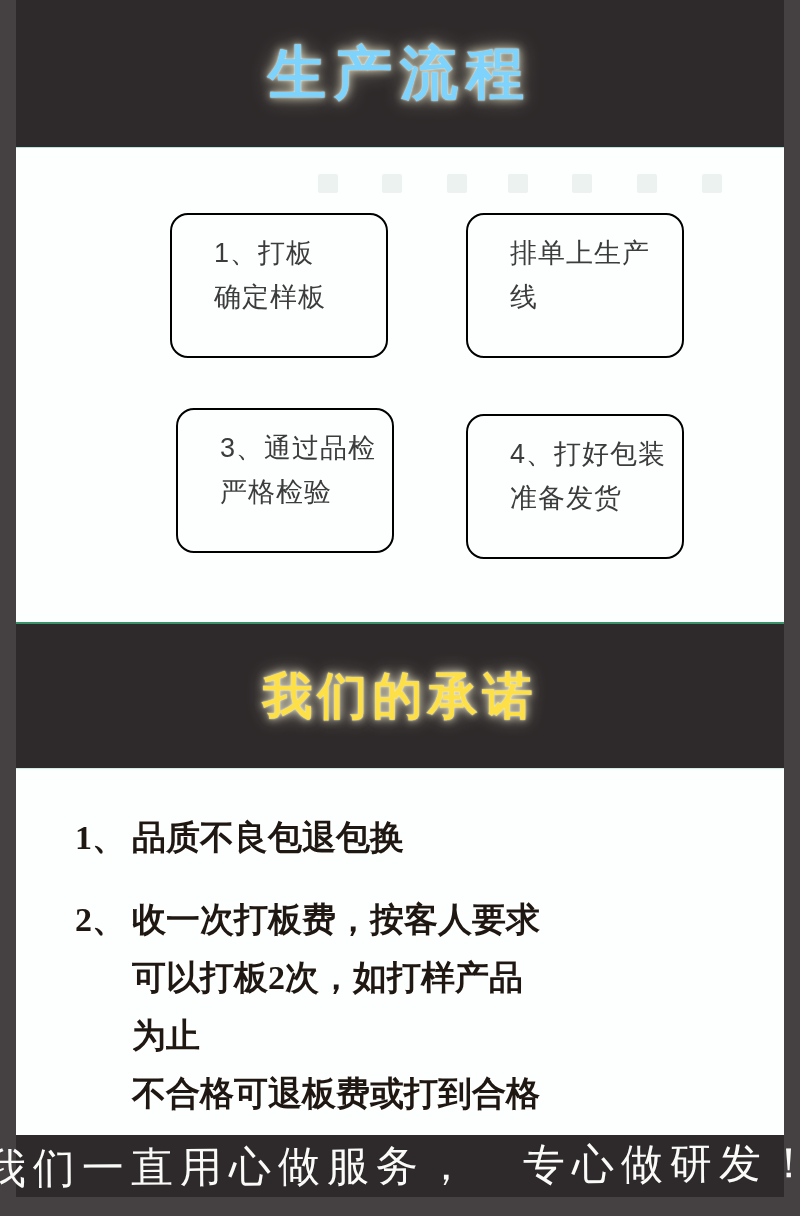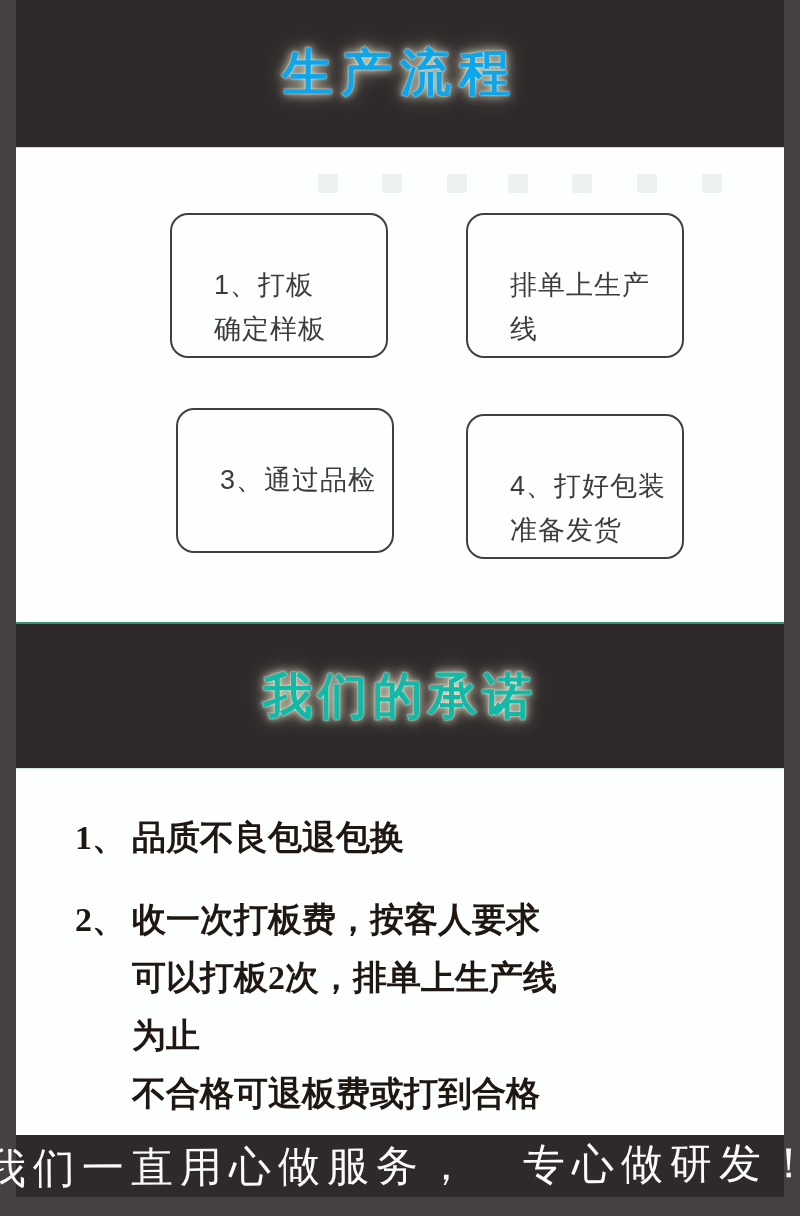--- a/index.html
+++ b/index.html
@@ -28,31 +28,31 @@
   }
   .band-header { height: 147px; }
   .band-promise {
     height: 146px;
     box-sizing: border-box;
     border-top: 2px solid #3a9268;
   }
   .band-footer { height: 62px; }
 
   .glow-title {
-    font-size: 51px;
+    font-size: 58px;
     font-weight: 700;
     letter-spacing: 8px;
-    color: #0ea5e9;
+    color: #7dd3fc;
     text-shadow: 0 0 2px #fffef2, 0 0 10px rgba(248,244,214,0.95), 0 0 20px rgba(248,244,214,0.55);
   }
   .glow-title-2 {
     font-size: 50px;
     font-weight: 900;
     letter-spacing: 5px;
-    color: #14b8a6;
+    color: #fde047;
     text-shadow: 0 0 2px #fffef2, 0 0 9px rgba(246,241,212,0.95), 0 0 18px rgba(246,241,212,0.6);
   }
   .footer-slogan {
     font-size: 42px;
     font-weight: 400;
     letter-spacing: 7px;
     color: #fafaf8;
     white-space: nowrap;
     transform: rotate(-0.4deg);
   }
@@ -81,24 +81,24 @@
     height: 19px;
     background: #ecf2f0;
     border-radius: 2px;
   }
 
   
   .step-card {
     position: absolute;
     width: 218px;
     height: 145px;
-    border: 2px solid #404040;
+    border: 2px solid #000000;
     border-radius: 18px;
     box-sizing: border-box;
-    padding: 48px 10px 0 42px;
+    padding: 16px 10px 0 42px;
     font-size: 27px;
     line-height: 44px;
     color: #3c3c3c;
     letter-spacing: 1px;
     background: transparent;
   }
   .step-1 { left: 154px; top: 65px; }
   .step-2 { left: 450px; top: 65px; }
   .step-3 { left: 160px; top: 260px; }
   .step-4 { left: 450px; top: 258px; margin-top: 8px; }
@@ -145,41 +145,42 @@
 
     <div class="step-card step-1">
       <div>1、打板</div>
       <div>确定样板</div>
     </div>
     <div class="step-card step-2">
       <div>排单上生产线</div>
     </div>
     <div class="step-card step-3">
       <div>3、通过品检</div>
+      <div>严格检验</div>
     </div>
     <div class="step-card step-4">
       <div>4、打好包装</div>
       <div>准备发货</div>
     </div>
   </div>
 
   <div class="band band-promise">
     <div class="glow-title-2">我们的承诺</div>
   </div>
 
   <div class="panel panel-promise">
     <div class="promise-list">
       <div class="promise-item">
         <span class="promise-num">1、</span>
         <div>品质不良包退包换</div>
       </div>
       <div class="promise-item">
         <span class="promise-num">2、</span>
         <div>收一次打板费，按客人要求</div>
-        <div>可以打板2次，排单上生产线</div>
+        <div>可以打板2次，如打样产品</div>
         <div>为止</div>
         <div>不合格可退板费或打到合格</div>
       </div>
     </div>
   </div>
 
   <div class="band band-footer">
     <div class="footer-slogan">我们一直用心做服务，　专心做研发！</div>
   </div>
 

